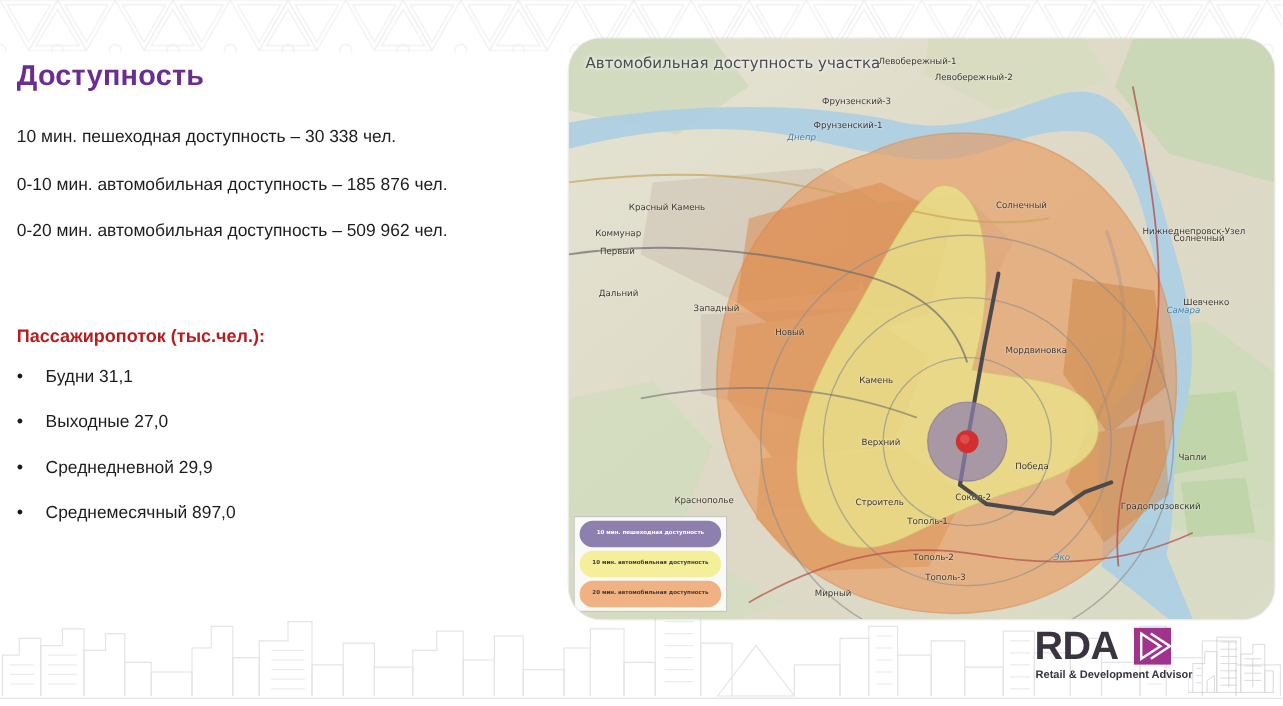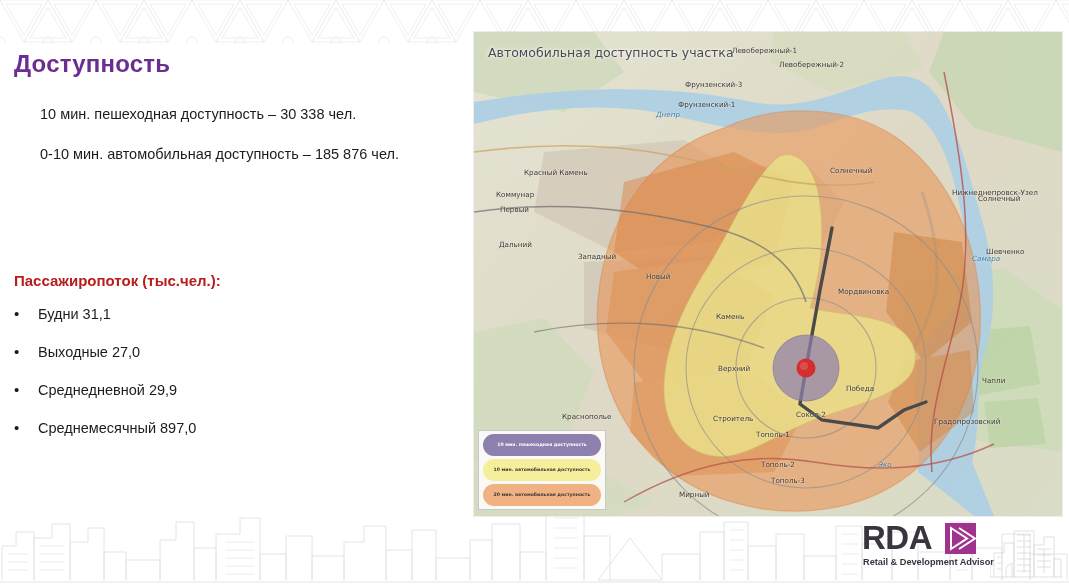--- a/index.html
+++ b/index.html
@@ -26,40 +26,40 @@
   }
   .page-title{
     position:absolute;left:14px;top:6px;
     font-size:24px;font-weight:bold;color:#6b2d8f;letter-spacing:.2px;
     white-space:nowrap;
   }
   .stats{position:absolute;left:14px;top:63px;width:445px;}
   .stat-line{
     font-size:14.5px;color:#1c1c1c;line-height:1.0;margin-bottom:25px;
     white-space:nowrap;
-    margin-left:26px;
   }
   .flow-head{
     position:absolute;left:14px;top:228px;
     font-size:15px;font-weight:bold;color:#b91c1c;white-space:nowrap;
   }
   .flow-list{position:absolute;left:14px;top:262px;width:430px;}
   .flow-item{
     display:flex;align-items:baseline;margin-bottom:22px;
     font-size:14.5px;color:#1c1c1c;white-space:nowrap;
   }
   .flow-bullet{
     width:24px;flex:0 0 24px;color:#1c1c1c;font-size:15px;line-height:1;
   }
 
   
   .map-wrap{
     position:absolute;left:474px;top:32px;width:588px;height:484px;
     overflow:hidden;background:#e9e6d8;
     box-shadow:0 0 0 1px rgba(0,0,0,.07);
+    border-radius:27px;
   }
   .map-svg{position:absolute;inset:0;width:100%;height:100%;}
   .map-title{
     position:absolute;left:14px;top:12px;width:300px;
     font-size:12.5px;color:#4a4a52;line-height:1.45;
     font-family:"DejaVu Sans",sans-serif;
     text-shadow:0 0 3px rgba(255,255,255,.9),0 0 6px rgba(255,255,255,.8);
     pointer-events:none;
   }
   .map-label{
@@ -182,20 +182,21 @@
     </svg>
   </div>
 
   <div class="left">
 
     <div class="page-title">Доступность</div>
 
     <div class="stats">
       <div class="stat-line">10 мин. пешеходная доступность – 30 338 чел.</div>
       <div class="stat-line">0-10 мин. автомобильная доступность – 185 876 чел.</div>
+      <div class="stat-line">0-20 мин. автомобильная доступность – 509 962 чел.</div>
     </div>
 
     <div class="flow-head">Пассажиропоток (тыс.чел.):</div>
 
     <div class="flow-list">
       <div class="flow-item">
         <span class="flow-bullet">•</span>
         <span>Будни 31,1</span>
       </div>
       <div class="flow-item">

